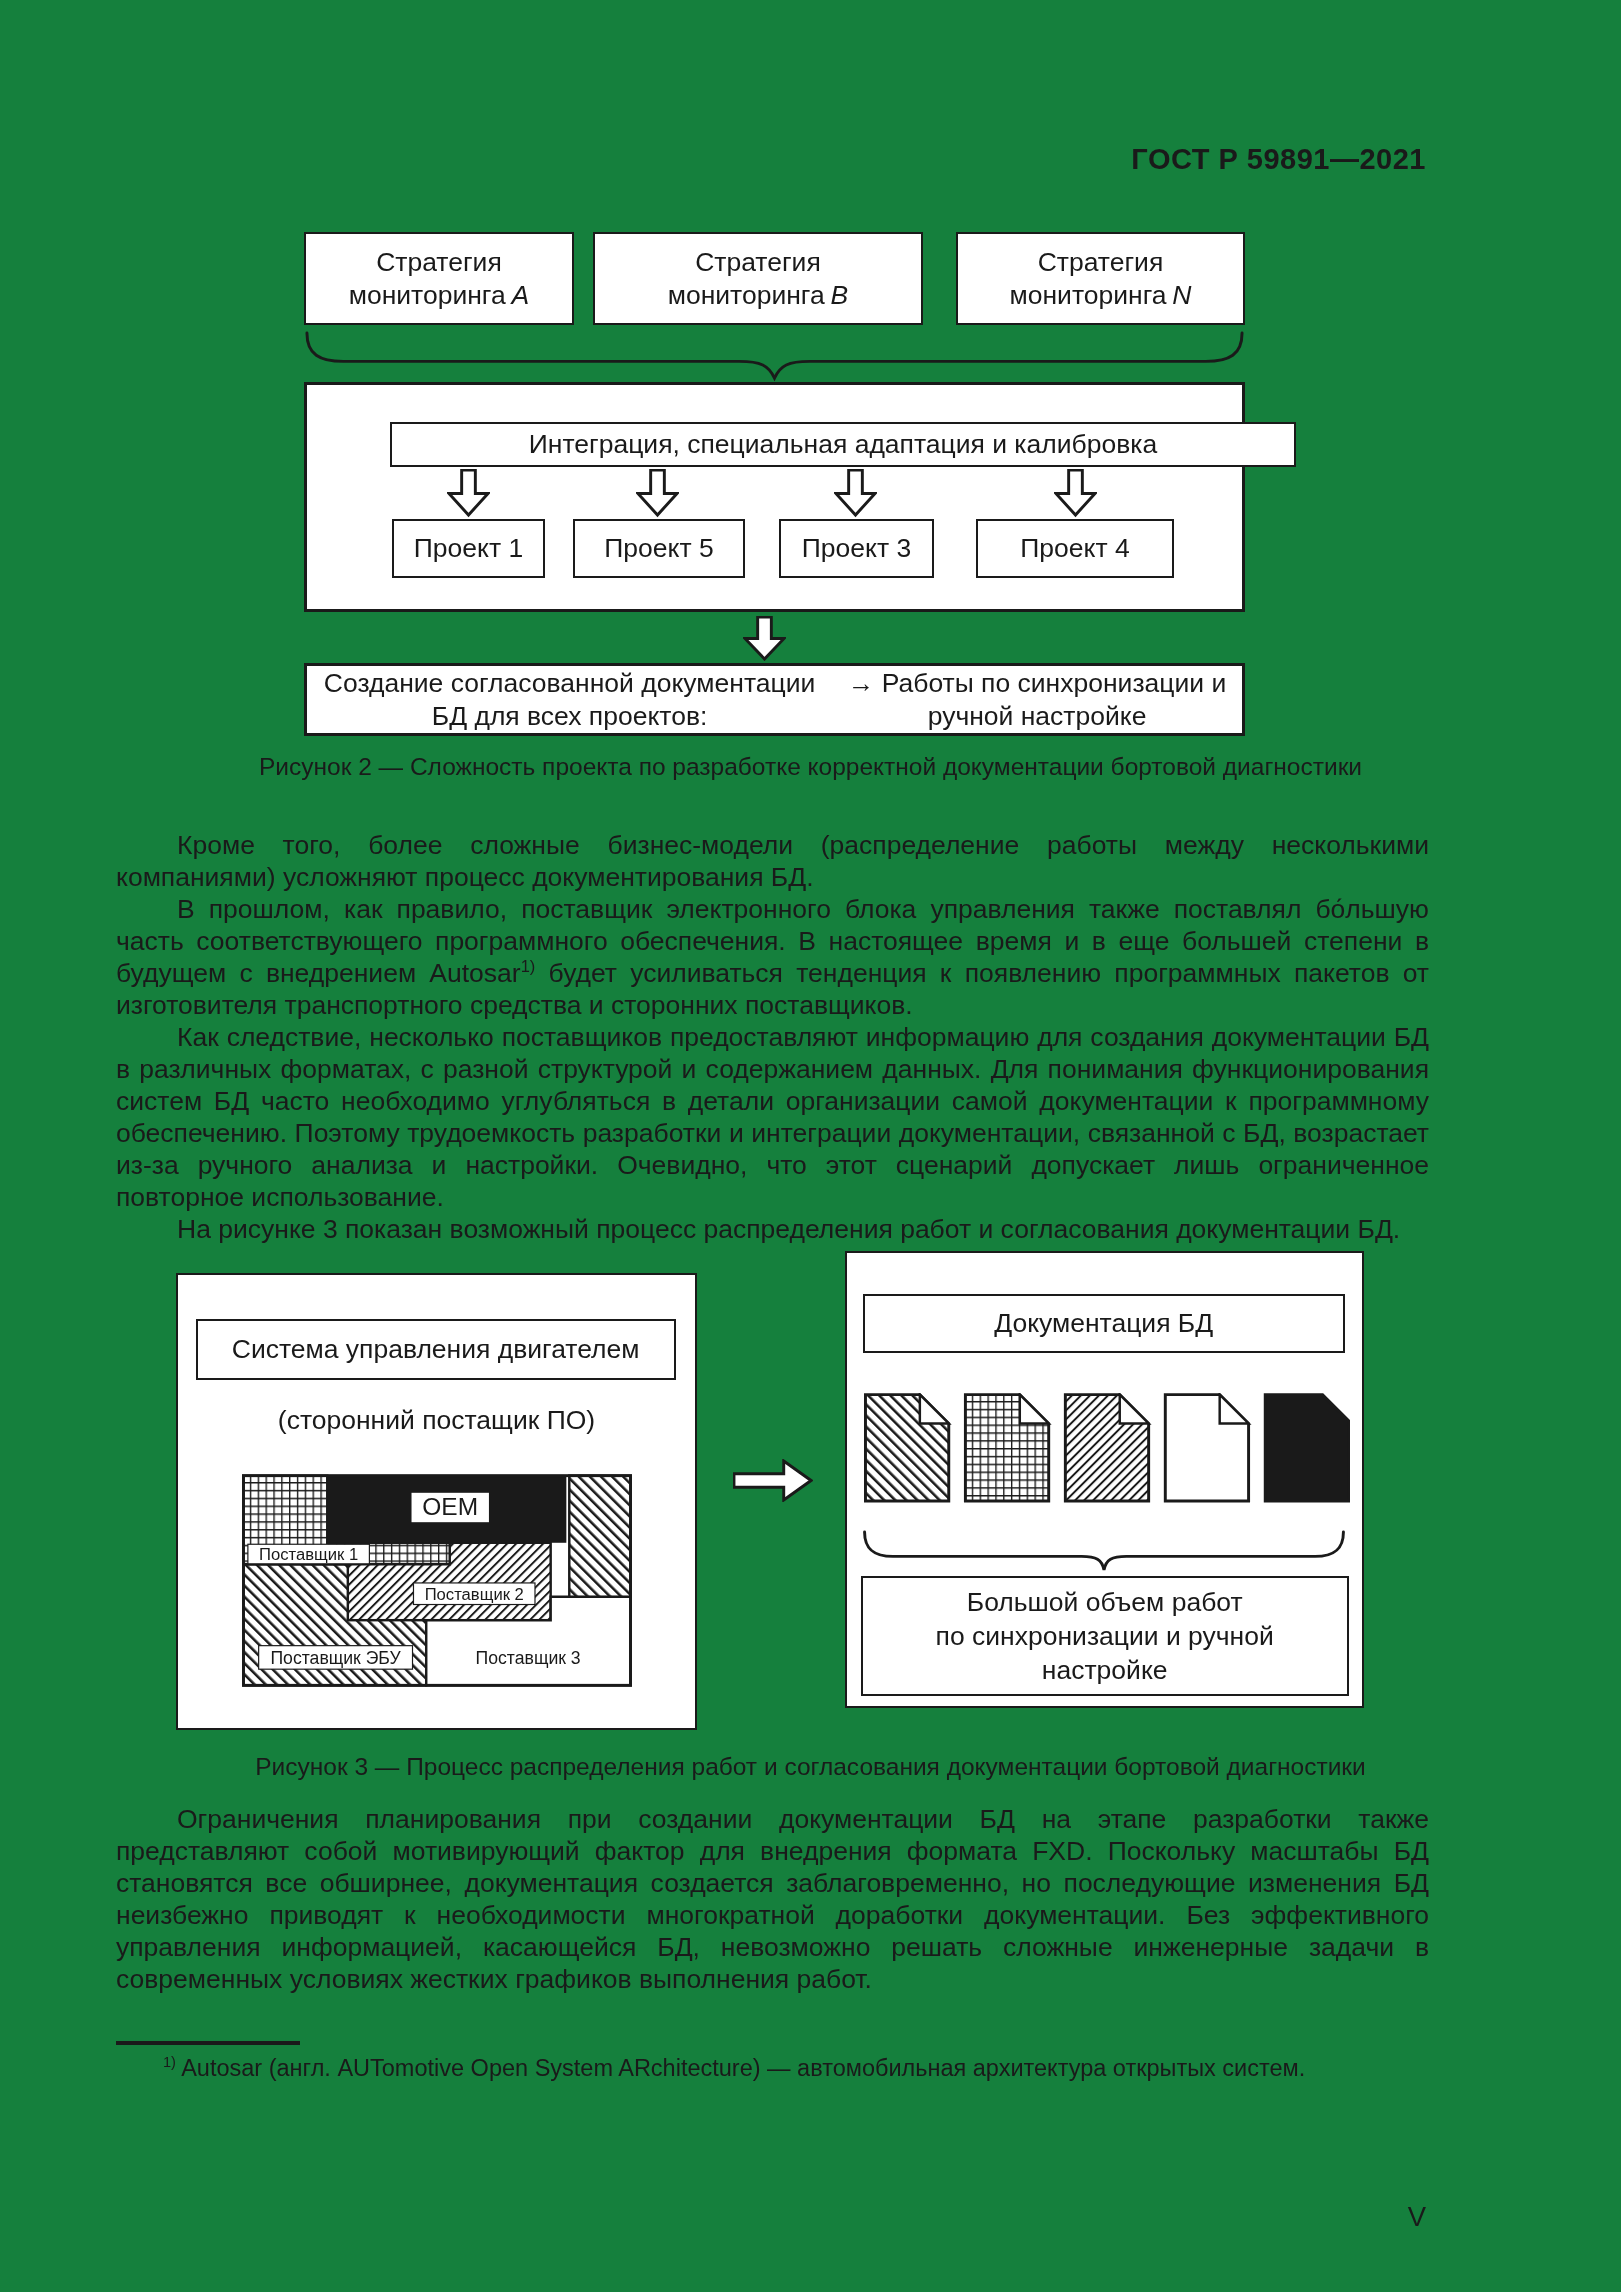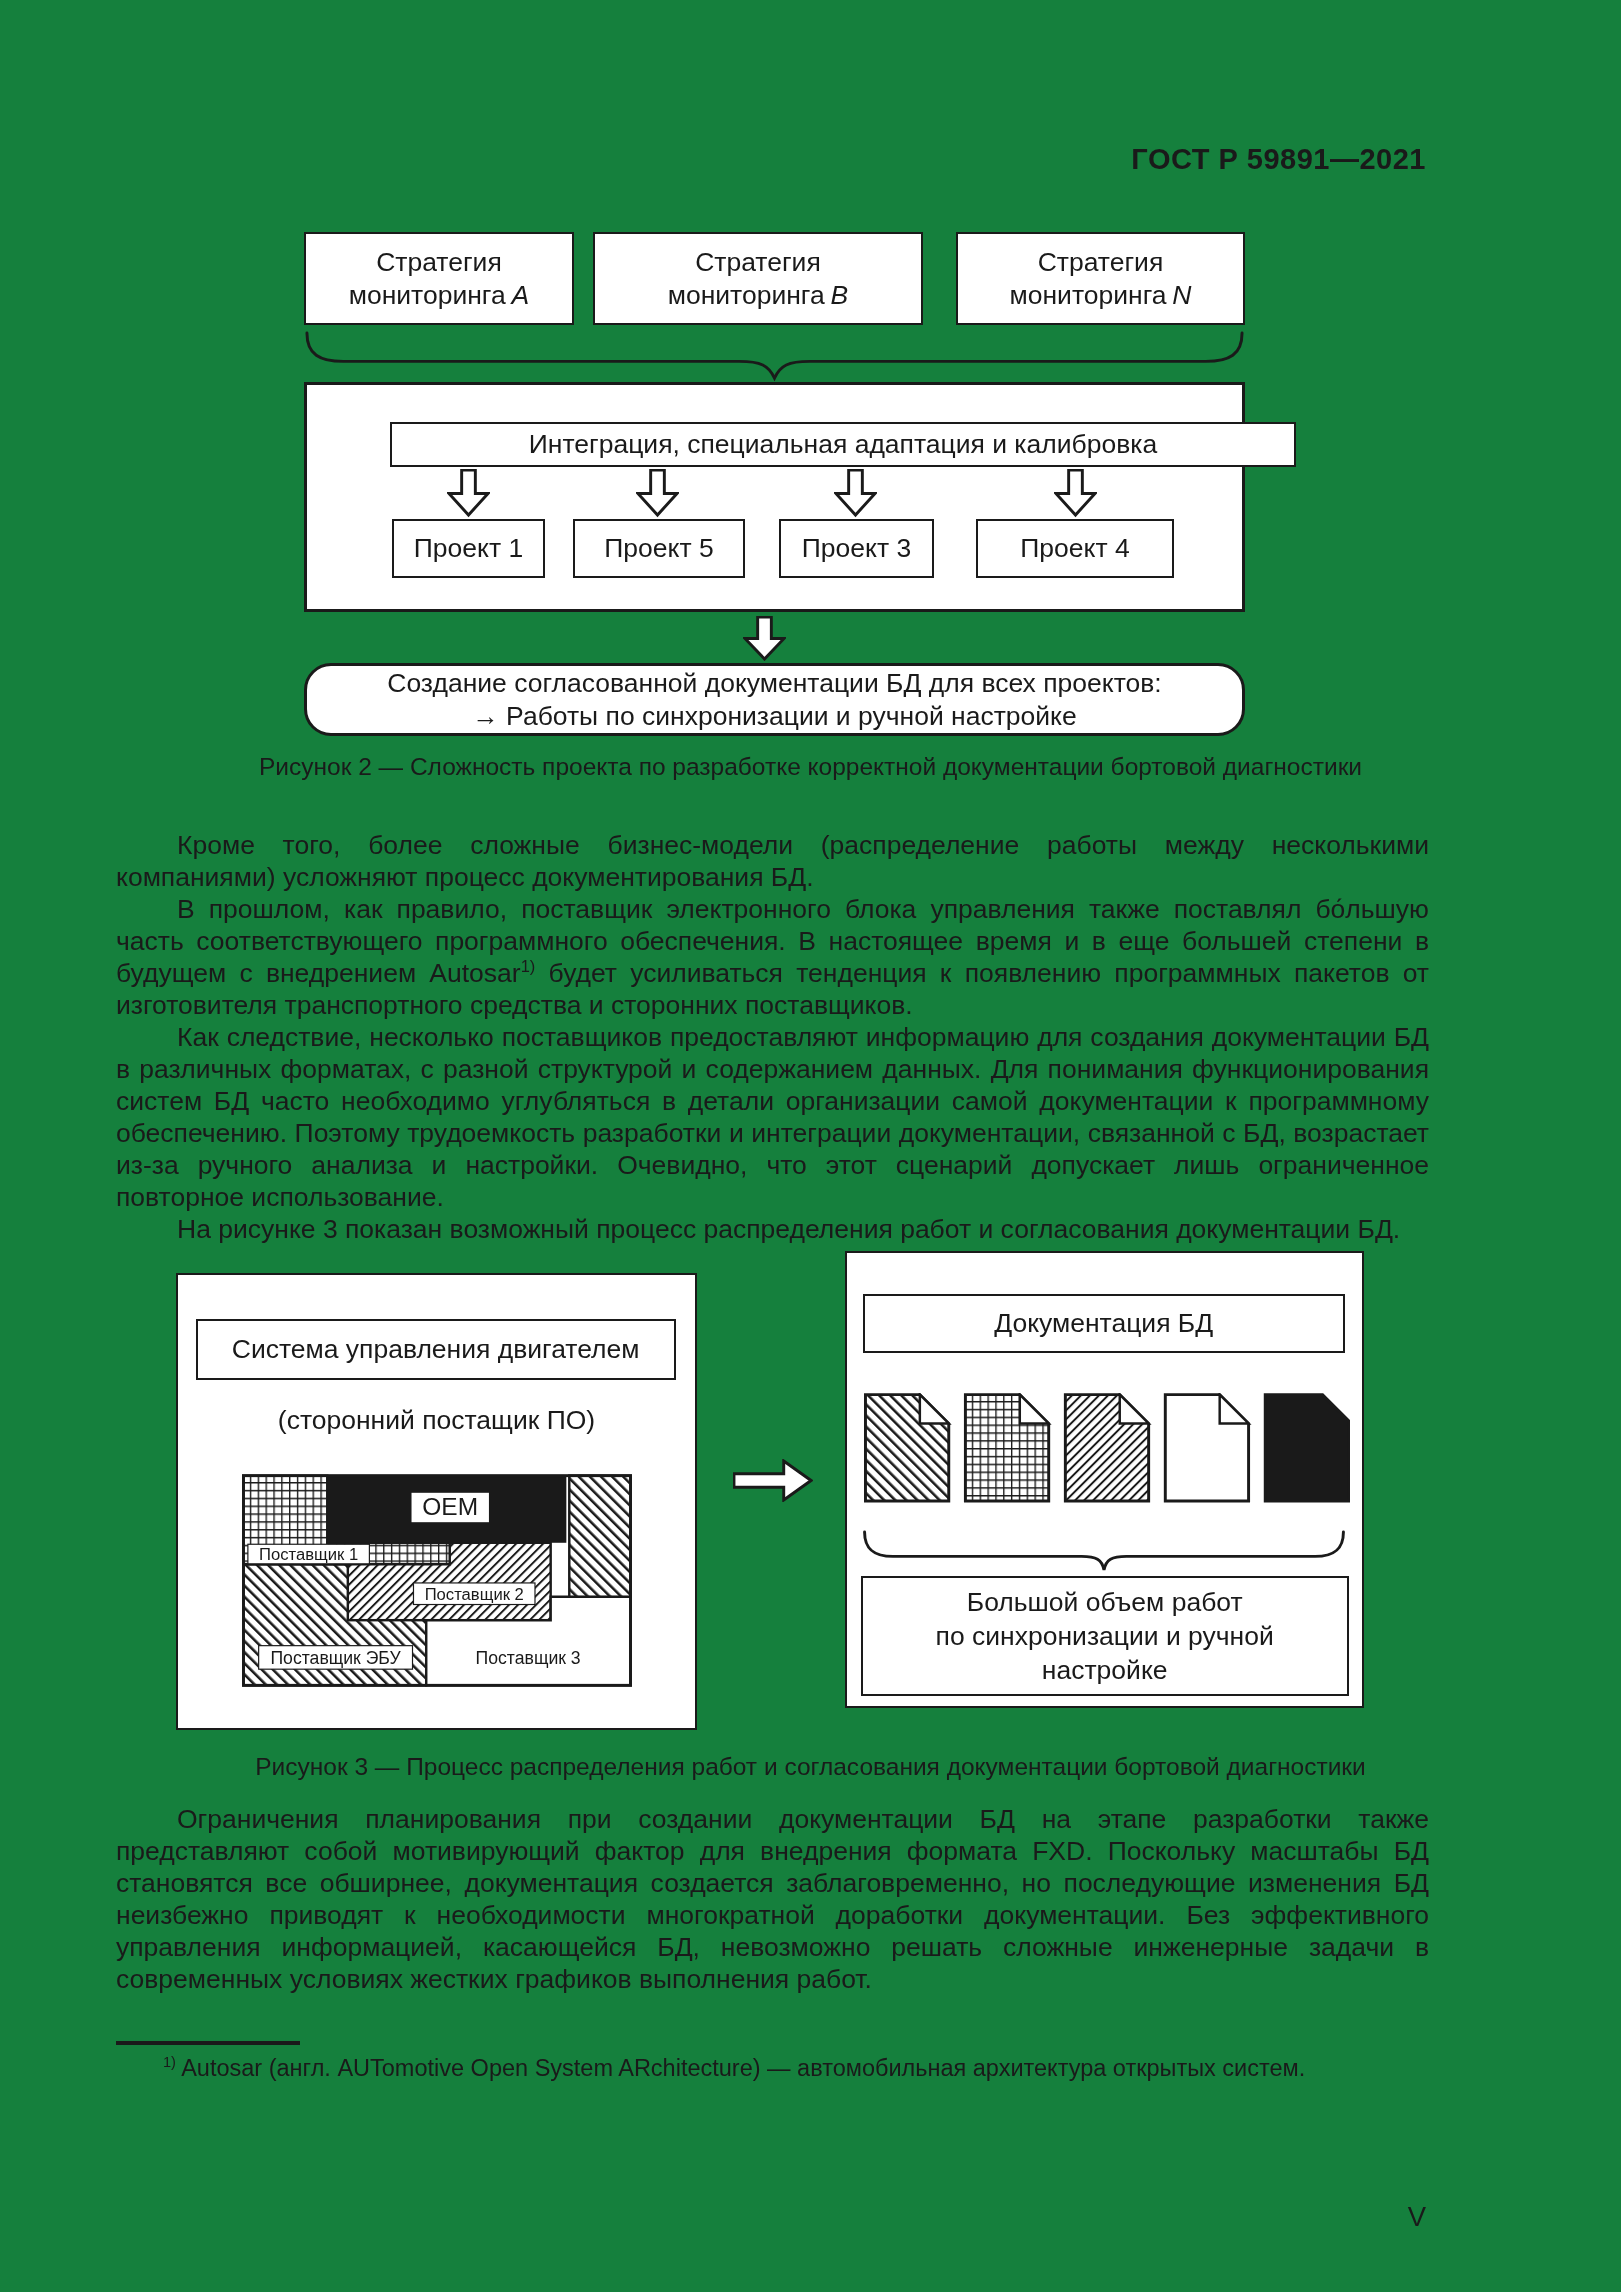--- a/index.html
+++ b/index.html
@@ -21,22 +21,22 @@
   .box-thick{border-width:3.9px;}
   .strat{height:93px;display:flex;flex-direction:column;justify-content:center;
          align-items:center;font-size:26.5px;line-height:33px;text-align:center;}
   .strat i{font-style:italic;margin-left:5.9px;}
   .fig2-outer{left:0;top:150px;width:941px;height:230px;}
   .integration{left:83px;top:37px;width:906px;height:45px;display:flex;
                align-items:center;justify-content:center;font-size:26.5px;}
   .project{top:134px;height:59px;display:flex;align-items:center;
            justify-content:center;font-size:26.5px;}
   .result-box{left:0;top:431px;width:941px;height:73px;display:flex;
-              flex-direction:column;justify-content:center;align-items:center;
-              font-size:26.5px;line-height:33px;text-align:center;border-radius:27px;}
+              flex-direction:row;justify-content:center;align-items:center;
+              font-size:26.5px;line-height:33px;text-align:center;}
   .caption{left:0;width:1621px;text-align:center;font-size:24.5px;}
   
   .body-text{left:116px;width:1313px;font-size:26.5px;line-height:32px;
              text-align:justify;}
   .body-text p{margin:0;text-indent:61px;}
   sup{font-size:0.62em;vertical-align:super;line-height:0;}
   
   .fig3{left:0;top:1251px;width:1621px;height:461px;}
   .fig3-left{left:176px;top:0;width:521px;height:457px;margin-top:22px;}
   .fig3-right{left:845px;top:0;width:519px;height:457px;}

